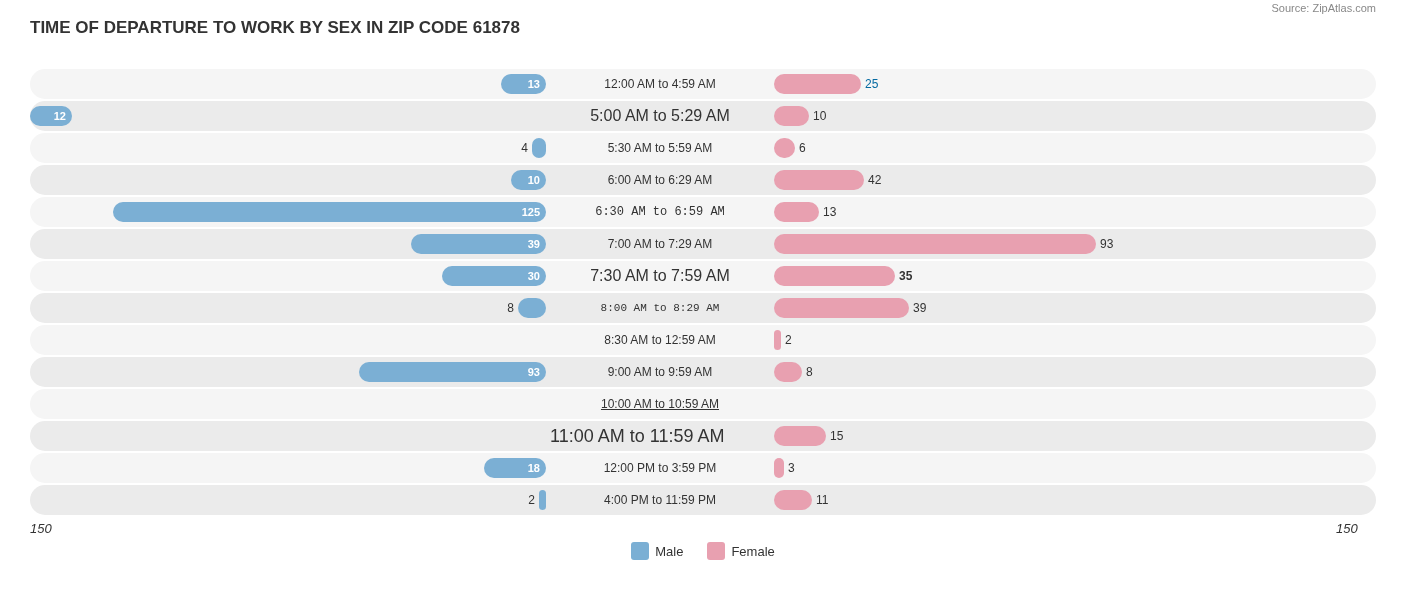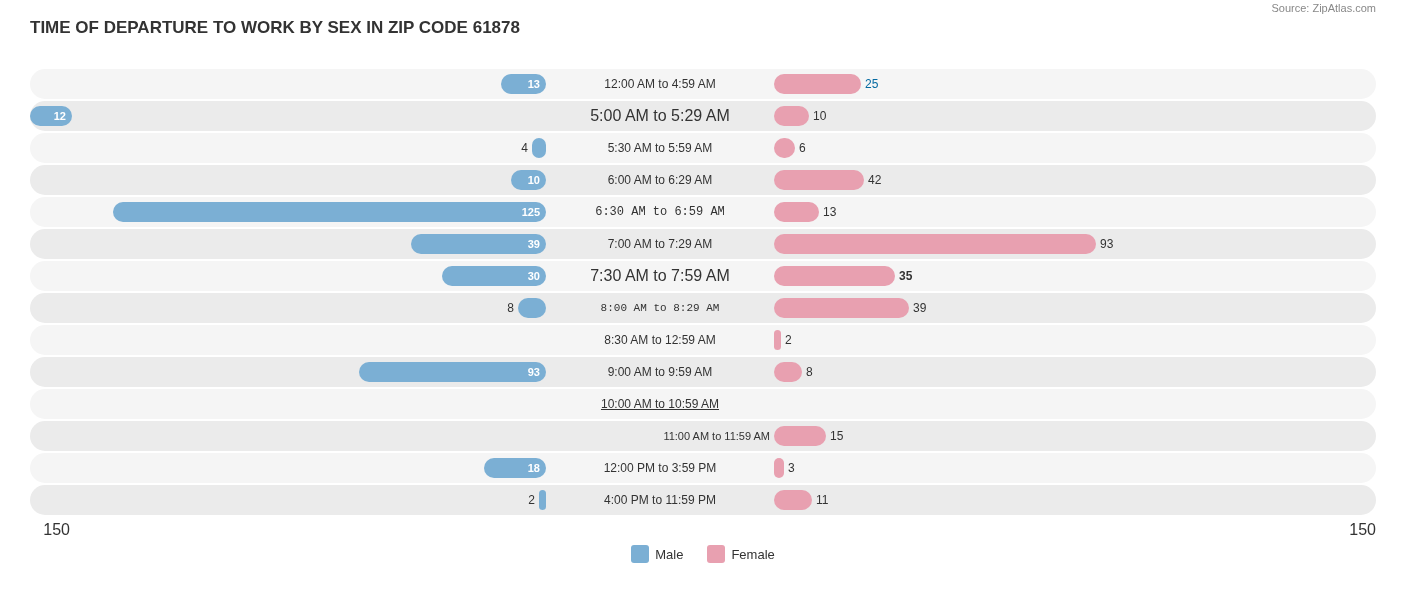--- a/index.html
+++ b/index.html
@@ -91,24 +91,25 @@
       font-weight: bold;
       padding: 0 6px;
     }
     .axis-row {
       display: flex;
       justify-content: space-between;
       margin-top: 6px;
       padding: 0 0px;
     }
     .axis-label {
-      font-size: 16px;
+      font-size: 13px;
       color: #333;
       width: 40px;
-      text-align: right;
+      text-align: left;
+      font-style: italic;
     }
     .legend {
       display: flex;
       justify-content: center;
       align-items: center;
       gap: 24px;
       margin-top: 6px;
       font-size: 13px;
       color: #333;
     }
@@ -275,21 +276,21 @@
 
       </div>
     </div>
       <div class="row">
       <div class="bars-left" style="width:520px;flex:none;display:flex;justify-content:flex-end;align-items:center;padding-right:4px;">
 
         <div class="bar-male" style="width:0px;min-width:0px;">
           
         </div>
       </div>
-      <div class="center-label" style="width:220px;flex:none;text-align:right;font-size:11px;color:#333;">11:00 AM to 11:59 AM</div>
+      <div class="center-label" style="width:220px;flex:none;text-align:left;font-size:18px;color:#333;">11:00 AM to 11:59 AM</div>
       <div class="bars-right" style="width:520px;flex:none;display:flex;justify-content:flex-start;align-items:center;padding-left:4px;">
         <div class="bar-female" style="width:52px;min-width:4px;"></div>
         <span style="font-size:12px;color:#333;margin-left:4px;">15</span>
       </div>
     </div>
       <div class="row">
       <div class="bars-left" style="width:520px;flex:none;display:flex;justify-content:flex-end;align-items:center;padding-right:4px;">
 
         <div class="bar-male" style="width:62px;min-width:4px;">
           <span class="bar-label-inside">18</span>

